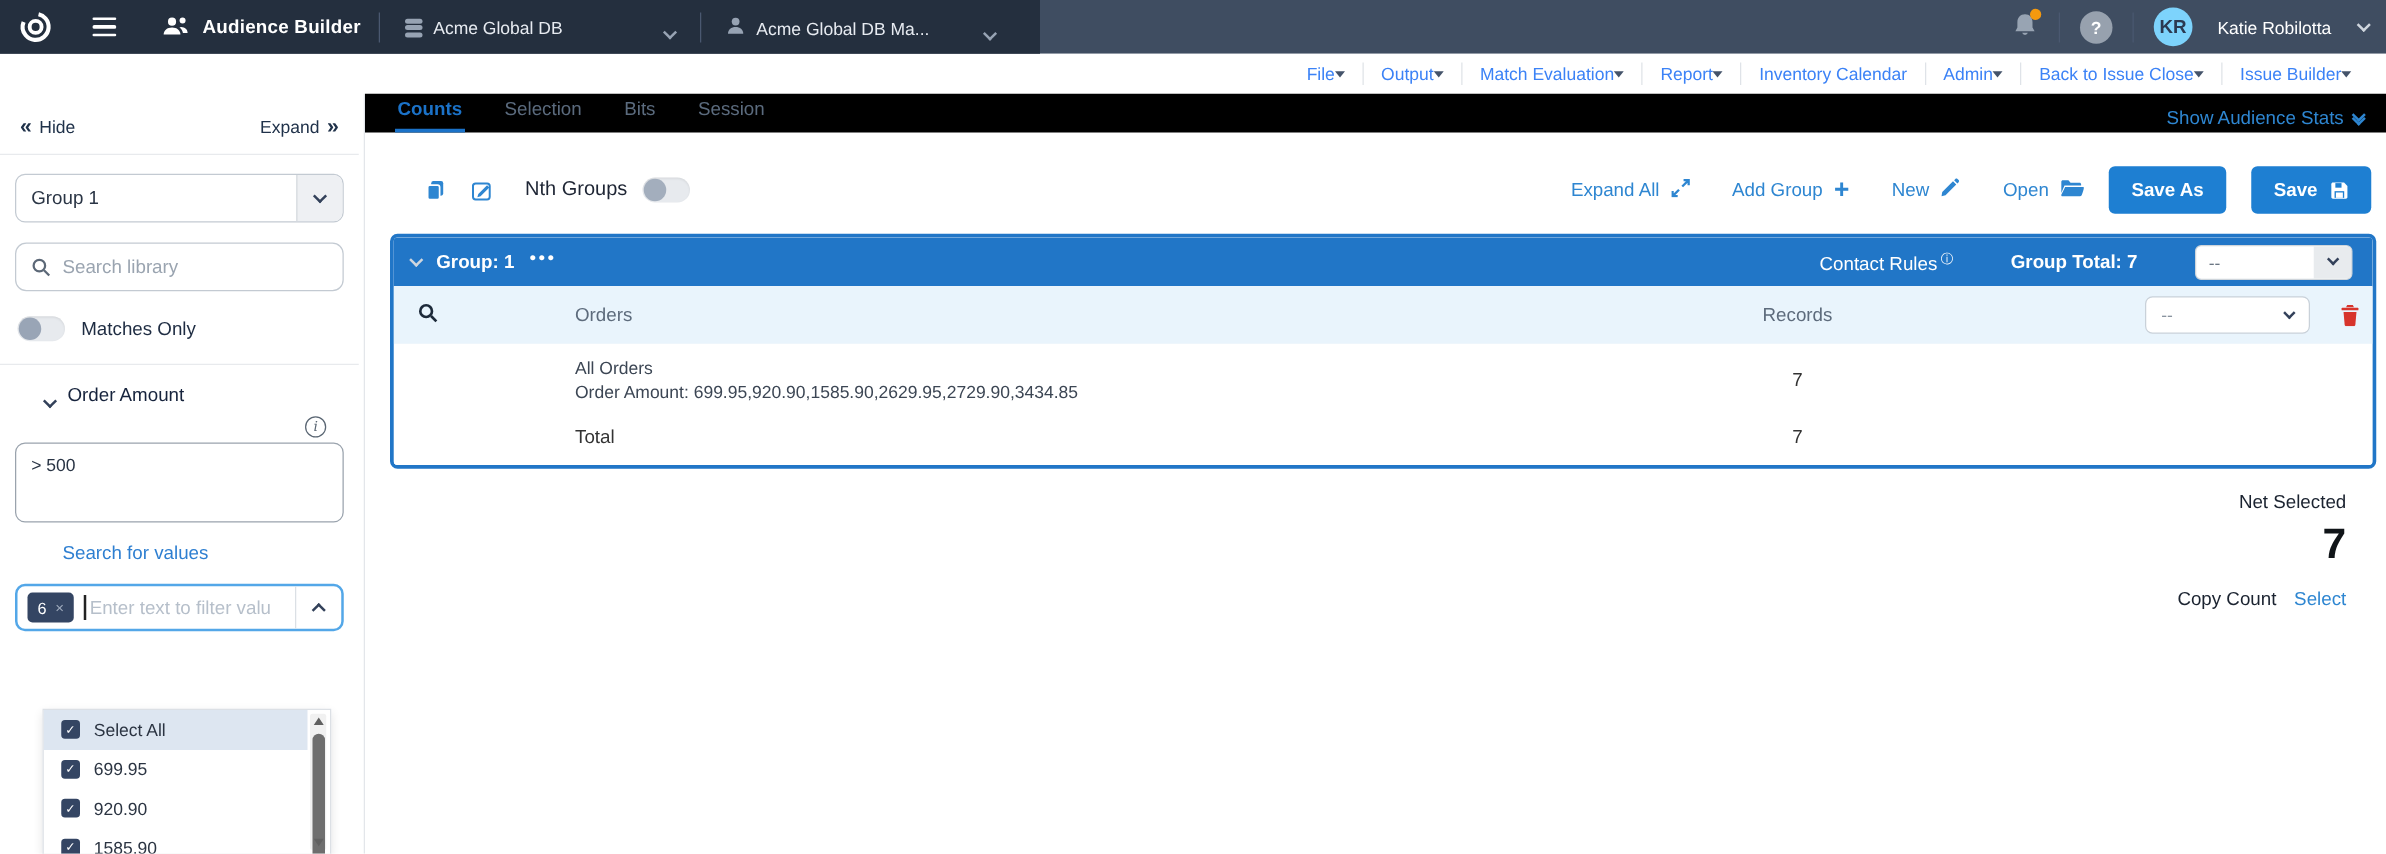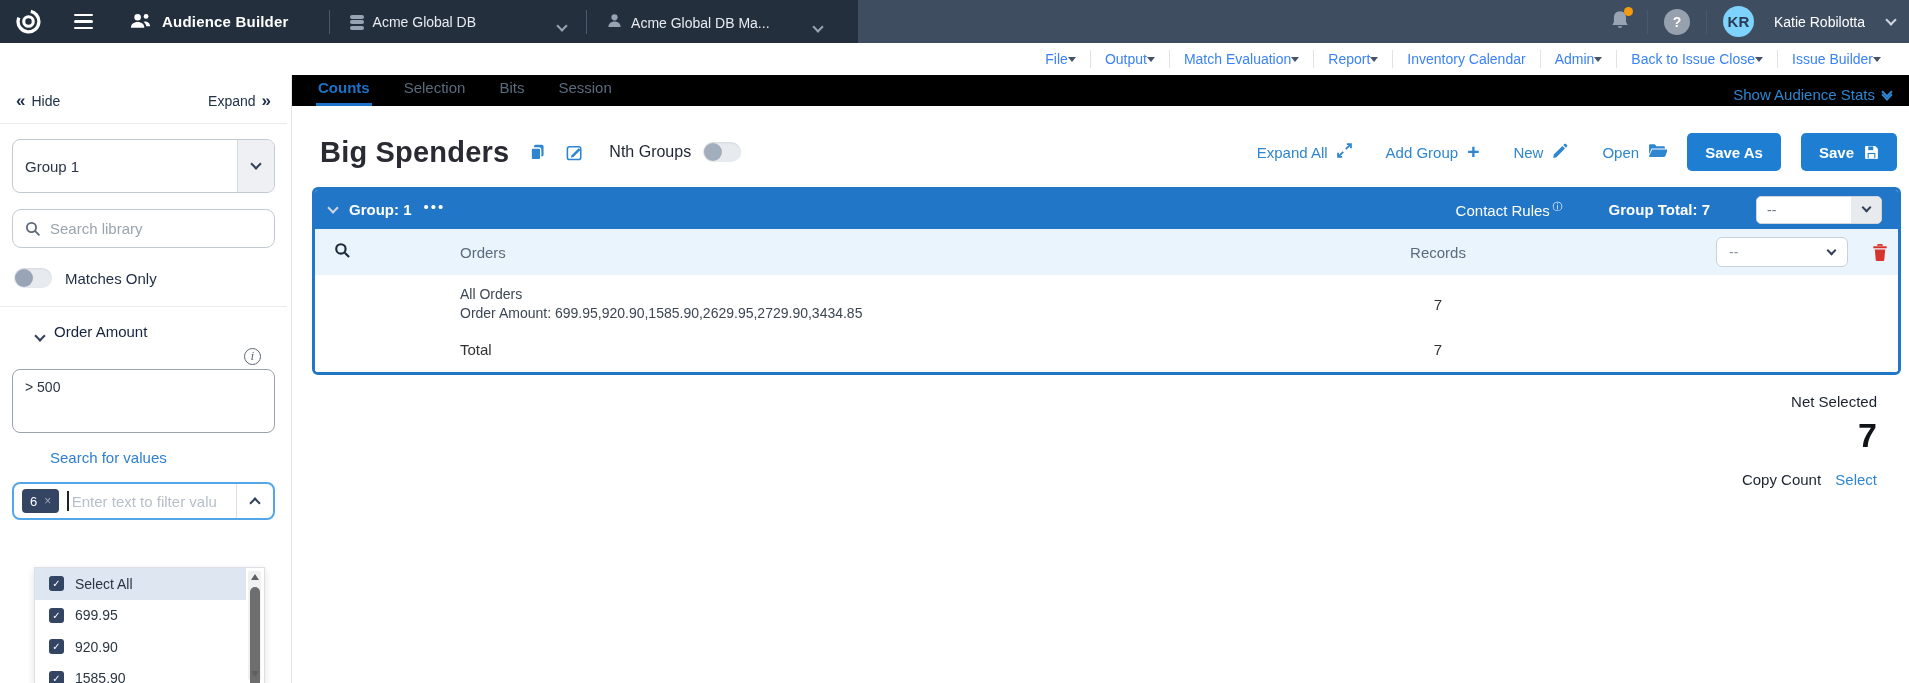--- a/index.html
+++ b/index.html
@@ -5,21 +5,21 @@
 *{margin:0;padding:0;box-sizing:border-box}
 html,body{width:1909px;height:683px}
 body{font-family:"Liberation Sans",sans-serif;background:#fff;overflow:hidden;position:relative;color:#222;font-size:14px}
 
 
 .topbar{height:43px;background:#3f4d61;display:flex;align-items:center;justify-content:space-between}
 .topbar-left{height:100%;background:#242f3e;display:flex;align-items:center;padding:0 30px 0 14px;gap:14px}
 .logo{width:28px;height:28px;display:flex;align-items:center;justify-content:center;margin-right:18px}
 .hamburger{display:flex;flex-direction:column;gap:4px;margin-right:22px;cursor:pointer}
 .hamburger span{display:block;width:19px;height:2.6px;background:#fff;border-radius:2px}
-.app-title-wrap{display:flex;align-items:center;gap:10px;margin-right:26px}
+.app-title-wrap{display:flex;align-items:center;gap:10px;margin-right:0}
 .app-title{color:#fff;font-weight:bold;font-size:15px;letter-spacing:.2px}
 .top-divider{width:1px;height:24px;background:#4a5870}
 .top-select{display:flex;align-items:flex-end;gap:9px;padding:0 6px;cursor:pointer}
 .top-select .sel-text{color:#e7ebf1;font-size:14px}
 .db-icon{display:flex;flex-direction:column;gap:1.5px}
 .db-icon i{display:block;width:14px;height:4px;background:#97a3b3;border-radius:2px}
 .chev{display:inline-block;width:8px;height:8px;border-right:2px solid #97a3b3;border-bottom:2px solid #97a3b3;transform:rotate(45deg);margin-top:-4px}
 .chev.white{border-color:#cfd6de}
 .chev.dark{border-color:#33415a}
 .topbar-right{display:flex;align-items:center;gap:16px;padding-right:14px}
@@ -41,21 +41,21 @@
 .main{flex:1;display:flex;flex-direction:column}
 
 
 .sb-toprow{display:flex;justify-content:space-between;padding:4px 4px 12px 4px;color:#20324a;font-size:14px}
 .sb-toprow .lbl{margin:0 6px;cursor:pointer}
 .guill{font-size:17px;font-weight:bold;color:#20324a}
 .sb-divider{height:1px;background:#e8eaed;margin:0 -12px 0 -12px}
 .select{display:flex;align-items:center;justify-content:space-between;border:1px solid #c3cad2;border-radius:8px;background:#fff;overflow:hidden;cursor:pointer}
 .select .sel-val{padding:0 12px;color:#2a3545;font-size:15px}
 .select .sel-chev{width:37px;align-self:stretch;border-left:1px solid #d5dade;background:#eef0f3;display:flex;align-items:center;justify-content:center}
-.sb-group-select{height:54px;margin:15px 0 0 0}
+.sb-group-select{height:39px;margin:15px 0 0 0}
 .sb-search{height:39px;margin-top:16px;border:1px solid #c3cad2;border-radius:9px;display:flex;align-items:center;padding:0 12px;gap:9px}
 .sb-search .ph{color:#9aa4b0;font-size:15px}
 .toggle-row{display:flex;align-items:center;gap:13px;margin:20px 0 18px 2px}
 .toggle{width:38px;height:20px;border-radius:10px;background:#e7eaee;position:relative;box-shadow:inset 0 1px 2px rgba(0,0,0,.08);cursor:pointer}
 .toggle .knob{position:absolute;left:1px;top:1px;width:18px;height:18px;border-radius:50%;background:#99a5b6}
 .toggle-label{font-size:15px;color:#1e2c42}
 .field-row{display:flex;align-items:flex-end;gap:10px;margin:16px 0 0 24px;color:#16233c;font-size:15px;cursor:pointer}
 .info-row{display:flex;justify-content:flex-end;margin:8px 14px 4px 0}
 .info-icon{width:17px;height:17px;border-radius:50%;border:1.3px solid #5a6673;color:#5a6673;font-family:"DejaVu Serif",serif;font-size:11px;display:flex;align-items:center;justify-content:center;font-style:italic}
 .criteria-box{height:64px;border:1px solid #9aa3ad;border-radius:8px;padding:9px 12px;font-size:14px;color:#2a3545;margin-top:2px;cursor:text}
@@ -344,21 +344,20 @@
       <div class="show-stats">
         <span>Show Audience Stats</span>
         <span class="dbl-chev">
             <i></i>
             <i></i>
           </span>
       </div>
     </div>
 
     <div class="titlerow">
-      <span class="audience-name">Big Spenders</span>
       <span class="icon-btn">
         <svg viewBox="0 0 16 16" width="17" height="17">
             <rect x="4.7" y="0.8" width="9" height="11" rx="1.6" fill="#2e86d1"></rect>
             <rect x="2" y="3.8" width="9" height="11" rx="1.6" fill="#2e86d1" stroke="#fff" stroke-width="1.3"></rect>
           </svg>
       </span>
       <span class="icon-btn">
         <svg viewBox="0 0 16 16" width="17" height="17" fill="none">
             <rect x="1.3" y="2.6" width="12.6" height="12" rx="2" stroke="#2e86d1" stroke-width="1.5"></rect>
             <path d="M5.3 10.6L11.9 4l1.7 1.7-6.6 6.6-2.4.7z" fill="#2e86d1"></path>

